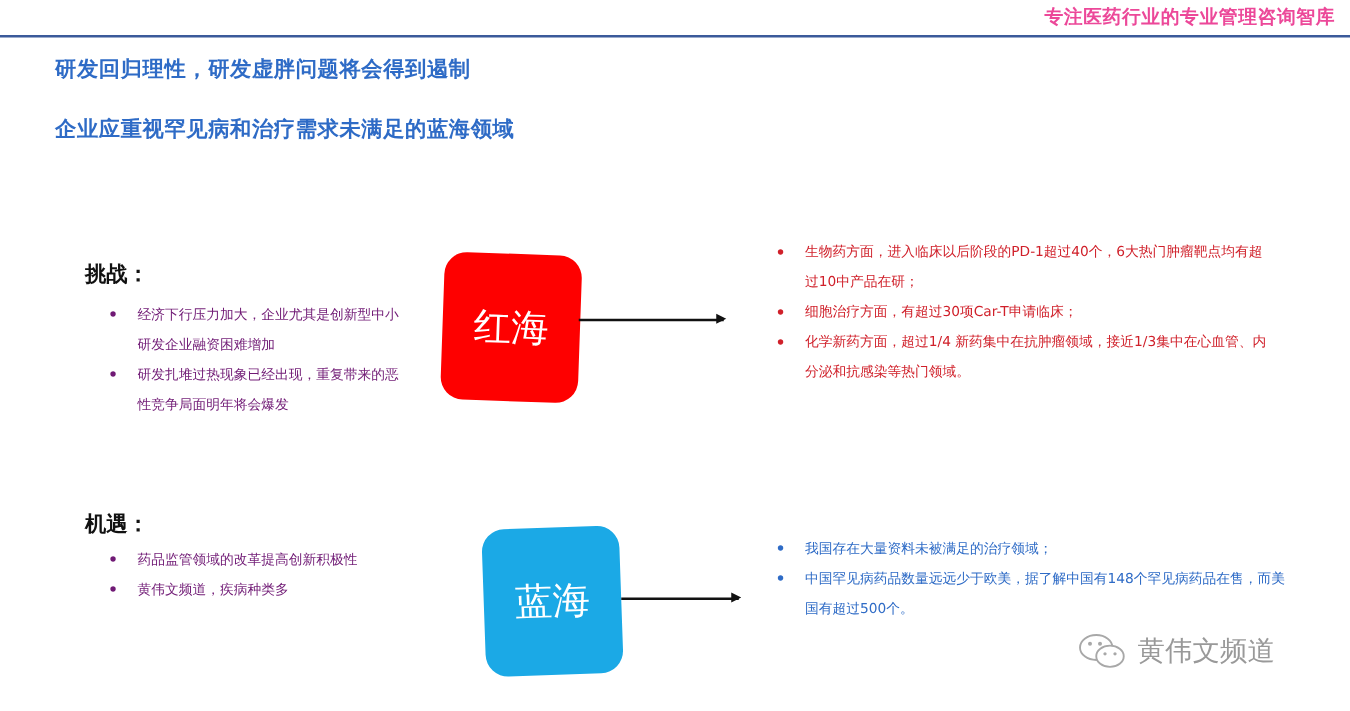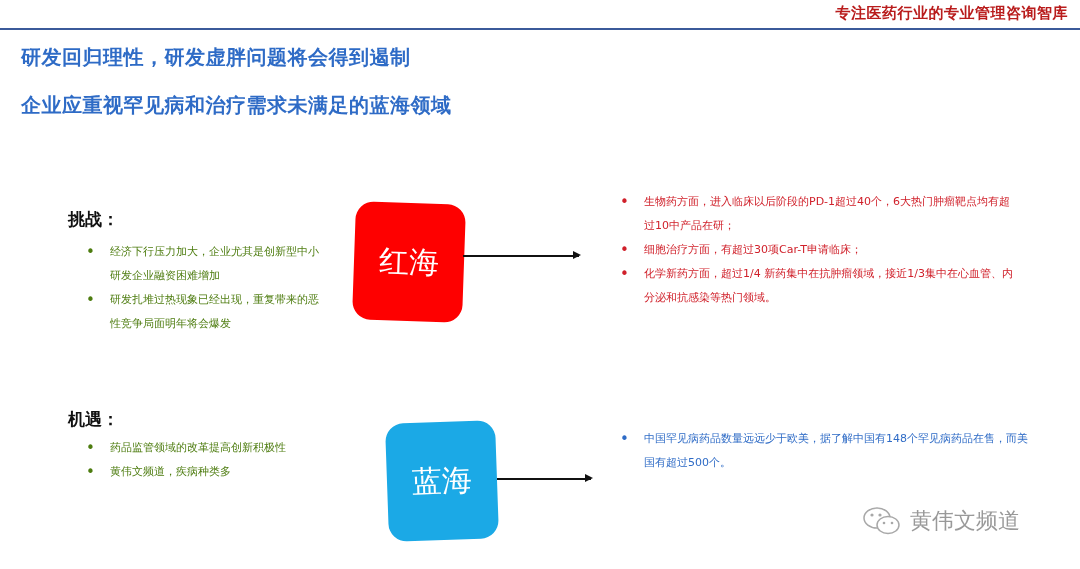--- a/index.html
+++ b/index.html
@@ -1,28 +1,28 @@
 <!DOCTYPE html>
 <html><head>
 <meta charset="utf-8">
 <style>
   html, body { margin:0; padding:0; }
   body { width:1080px; height:569px; background:#fff; position:relative; overflow:hidden;
          font-family:"DejaVu Sans", "Liberation Sans", sans-serif; }
   .topbar { position:absolute; left:0; top:0; width:1080px; height:28px; }
-  .top-title { position:absolute; right:12px; top:4px; font-size:15px; font-weight:bold; color:#b91c1c; letter-spacing:0.5px; }
+  .top-title { position:absolute; right:12px; top:4px; font-size:15px; font-weight:bold; color:#ec4899; letter-spacing:0.5px; }
   .top-rule { position:absolute; left:0; top:28px; width:1080px; height:2px; background:#3b5a9a; }
-  .headline { position:absolute; left:21px; font-size:20px; font-weight:bold; color:#2e6bc6; letter-spacing:0.5px; }
+  .headline { position:absolute; left:44px; font-size:17px; font-weight:bold; color:#2e6bc6; letter-spacing:0.5px; }
   .h1 { top:44px; }
   .h2 { top:92px; }
   .sec-title { position:absolute; left:68px; font-size:17px; font-weight:bold; color:#111; }
   ul.list { position:absolute; margin:0; padding:0; list-style:none; }
   ul.list li { position:relative; padding-left:26px; font-size:11px; line-height:24px; }
   ul.list li::before { content:"•"; position:absolute; left:2px; top:0; font-size:15px; }
-  .left-list { left:84px; width:240px; color:#4d7c0f; }
+  .left-list { left:84px; width:240px; color:#701a75; }
   .red-list { left:618px; width:400px; color:#d0202a; }
   .blue-list { left:618px; width:420px; color:#2e6bc6; }
   .sea-box { position:absolute; border-radius:18px; color:#fff; font-size:30px; display:flex; align-items:center; justify-content:center; }
   .red-box { left:354px; top:203px; width:110px; height:118px; background:#fe0000; transform:rotate(2deg); }
   .blue-box { left:387px; top:422px; width:110px; height:118px; background:#1ba9e6; transform:rotate(-2deg); }
   .arrow { position:absolute; height:1.5px; background:#111; }
   .arrow::after { content:""; position:absolute; right:-2px; top:-4px; border-left:8px solid #111; border-top:4.5px solid transparent; border-bottom:4.5px solid transparent; }
   .arrow-red { left:463px; top:255px; width:116px; }
   .arrow-blue { left:497px; top:478px; width:94px; }
   .watermark { position:absolute; left:862px; top:505px; display:flex; align-items:center; gap:8px; color:#888; font-size:22px; opacity:0.85; }
@@ -60,20 +60,21 @@
   <li>细胞治疗方面，有超过30项Car-T申请临床；</li>
   <li>化学新药方面，超过1/4 新药集中在抗肿瘤领域，接近1/3集中在心血管、内分泌和抗感染等热门领域。</li>
 </ul>
 
 <div class="sea-box blue-box">
   <span>蓝海</span>
 </div>
 <div class="arrow arrow-blue"></div>
 
 <ul class="list blue-list" style="top:427px;">
+  <li>我国存在大量资料未被满足的治疗领域；</li>
   <li>中国罕见病药品数量远远少于欧美，据了解中国有148个罕见病药品在售，而美国有超过500个。</li>
 </ul>
 
 <div class="watermark">
   <svg width="40" height="32" viewBox="0 0 40 32">
     <ellipse cx="15" cy="13" rx="13" ry="10" fill="none" stroke="#999" stroke-width="1.5"></ellipse>
     <ellipse cx="26" cy="20" rx="11" ry="8.5" fill="#fff" stroke="#999" stroke-width="1.5"></ellipse>
     <circle cx="10" cy="10" r="1.6" fill="#999"></circle>
       <circle cx="18" cy="10" r="1.6" fill="#999"></circle>
     <circle cx="22" cy="18" r="1.3" fill="#999"></circle>

